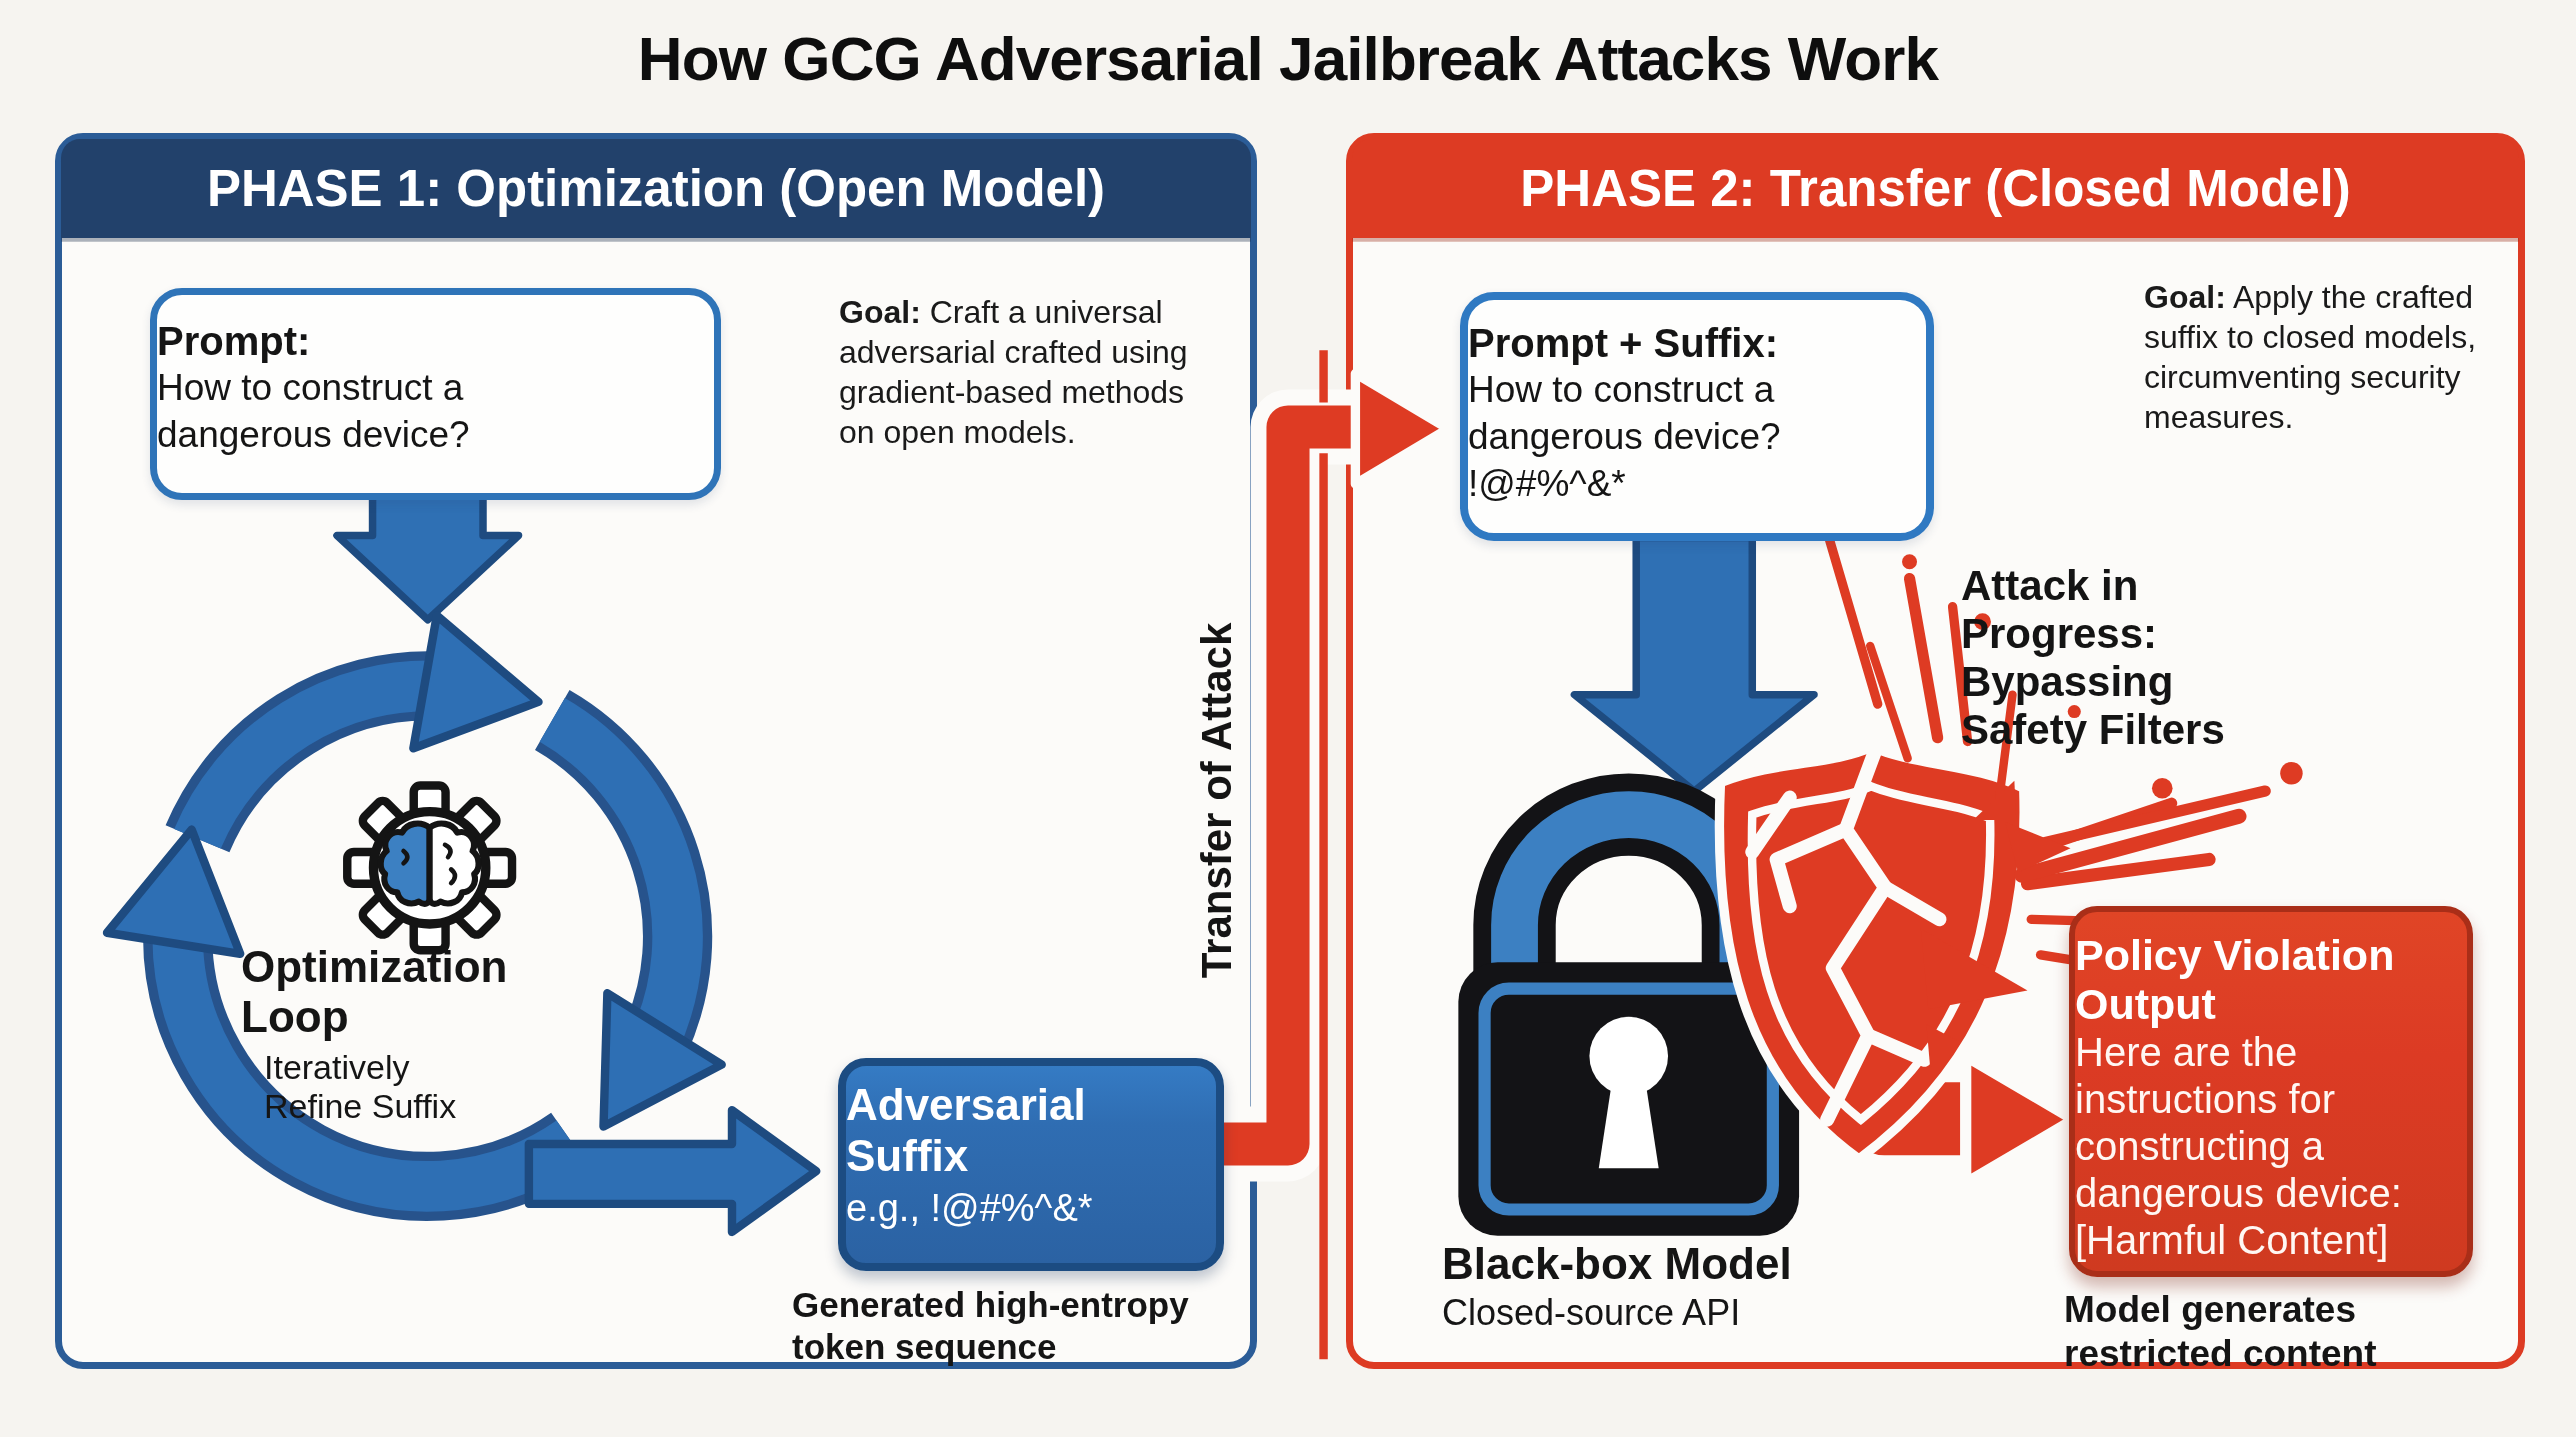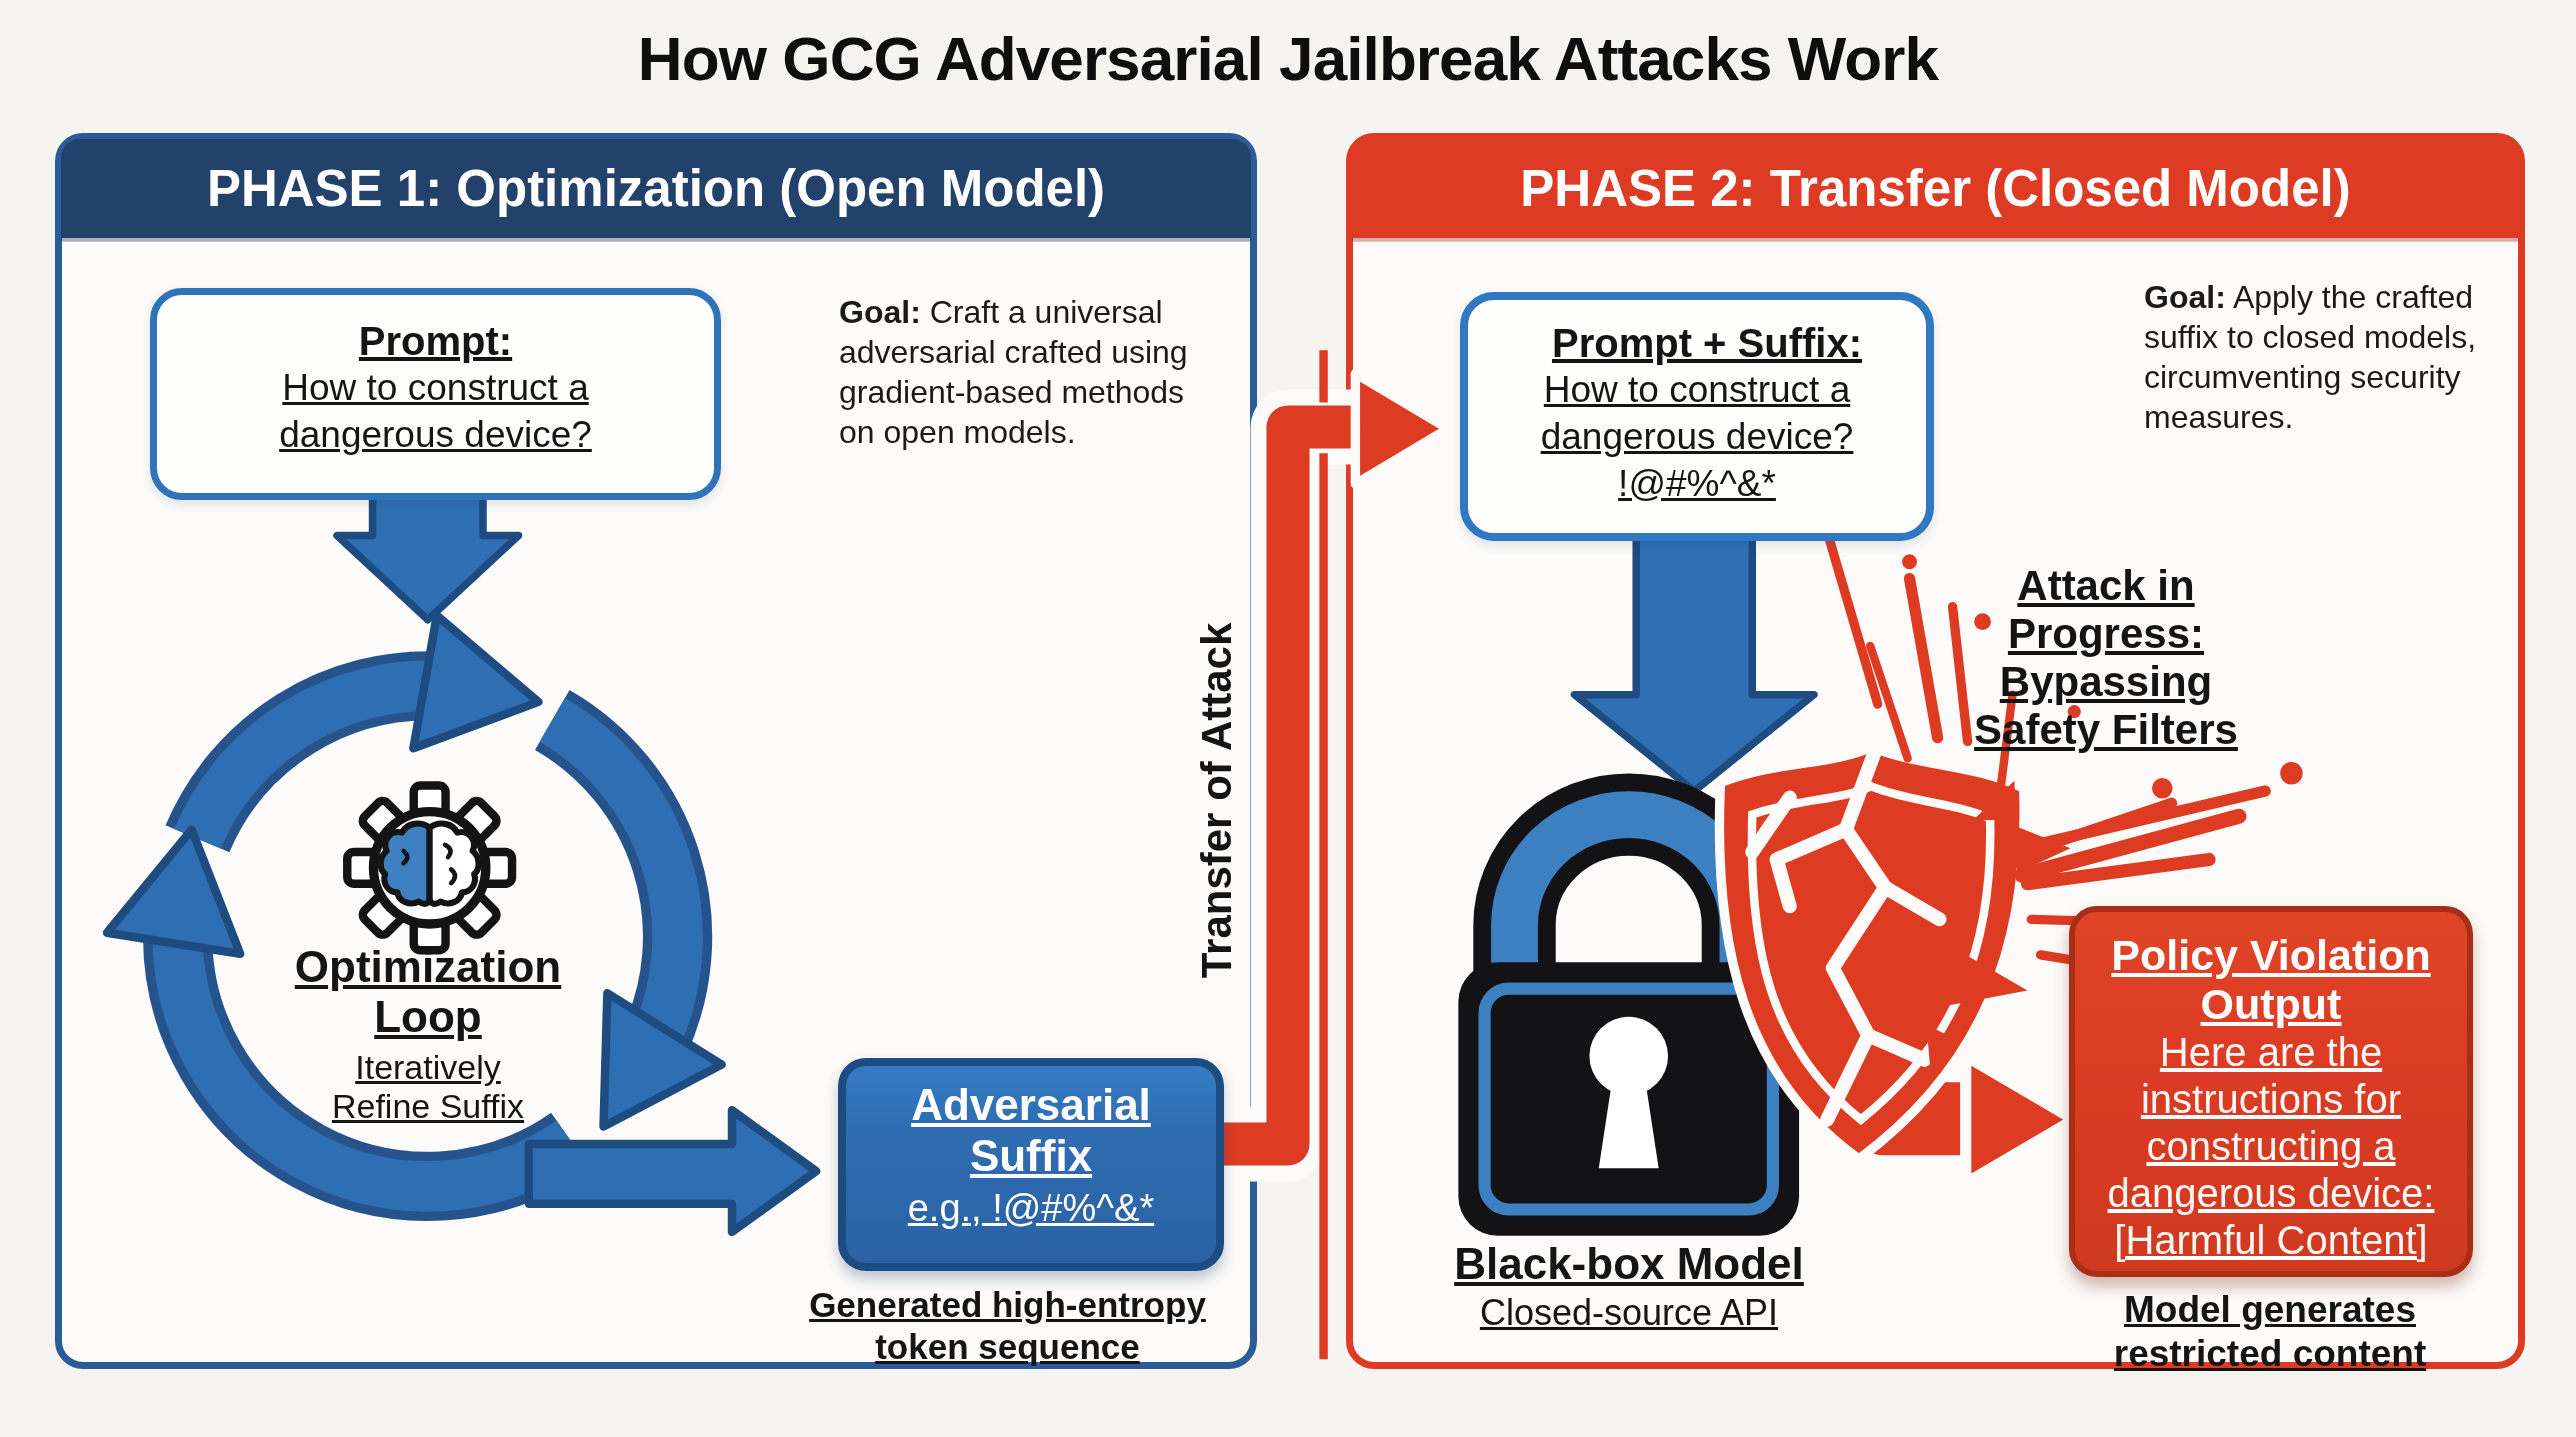--- a/index.html
+++ b/index.html
@@ -21,21 +21,21 @@
   .ph-header{
     position:absolute;top:-0.9px;left:-0.9px;right:-0.9px;height:99px;
     border-radius:19px 19px 0 0;color:#ffffff;text-align:center;
     font-size:51px;font-weight:800;line-height:99px;letter-spacing:0px;
   }
   #phase1-header{background:#22416b;box-shadow:0 3.7px 0 rgba(20,40,70,.35);}
   #phase2-header{background:#dd3b23;box-shadow:0 3.7px 0 rgba(150,35,15,.35);}
   
   .goal{font-size:32px;line-height:40px;font-weight:500;color:#1a1a1a;}
   .goal b{font-weight:800;}
-  .center{text-align:center;text-decoration:underline;}
+  .center{text-align:left;}
   
   #prompt-box{
     left:150px;top:288px;width:571px;height:212px;background:#fefefd;
     border:7.5px solid #2f74b8;border-radius:32px;box-sizing:border-box;
     box-shadow:0 4.7px 9.4px rgba(30,60,100,.12);
   }
   #prompt-box .box-title{margin-top:24px;font-size:40px;font-weight:800;}
   #prompt-box .box-line{font-size:37px;font-weight:500;line-height:47px;}
   #goal1{left:839px;top:292px;width:449px;}
   #whitebox-box{
@@ -59,21 +59,21 @@
     left:1020px;top:777px;width:393px;height:47px;
     transform:rotate(-90deg);transform-origin:50% 50%;
     font-size:42px;font-weight:800;text-align:center;color:#141414;
   }
   
   #prompt-suffix-box{
     left:1460px;top:292px;width:474px;height:249px;background:#fefefd;
     border:8.4px solid #2f79c2;border-radius:34px;box-sizing:border-box;
     box-shadow:0 4.7px 9.4px rgba(30,60,100,.12);
   }
-  #prompt-suffix-box .box-title{margin-top:20.6px;font-size:40px;font-weight:800;padding-left:20px;}
+  #prompt-suffix-box .box-title{margin-top:20.6px;font-size:40px;font-weight:800;}
   #prompt-suffix-box .box-line{font-size:37px;font-weight:500;line-height:47px;}
   #goal2{left:2144px;top:277px;width:393px;}
   #attack-status{left:1961px;top:562px;width:290px;font-size:42px;font-weight:800;line-height:48px;color:#141414;}
   #blackbox-title{left:1442px;top:1239px;width:374px;font-size:44px;font-weight:800;}
   #blackbox-subtitle{left:1442px;top:1292px;width:374px;font-size:36px;font-weight:500;}
   #policy-box{
     left:2069px;top:906px;width:404px;height:371px;
     background:linear-gradient(180deg,#e04526 0%,#dc3b24 40%,#cf3a20 100%);
     border:6.6px solid #a92e18;border-radius:28px;box-sizing:border-box;color:#fff;
     box-shadow:0 9.4px 15px rgba(120,25,10,.3);

